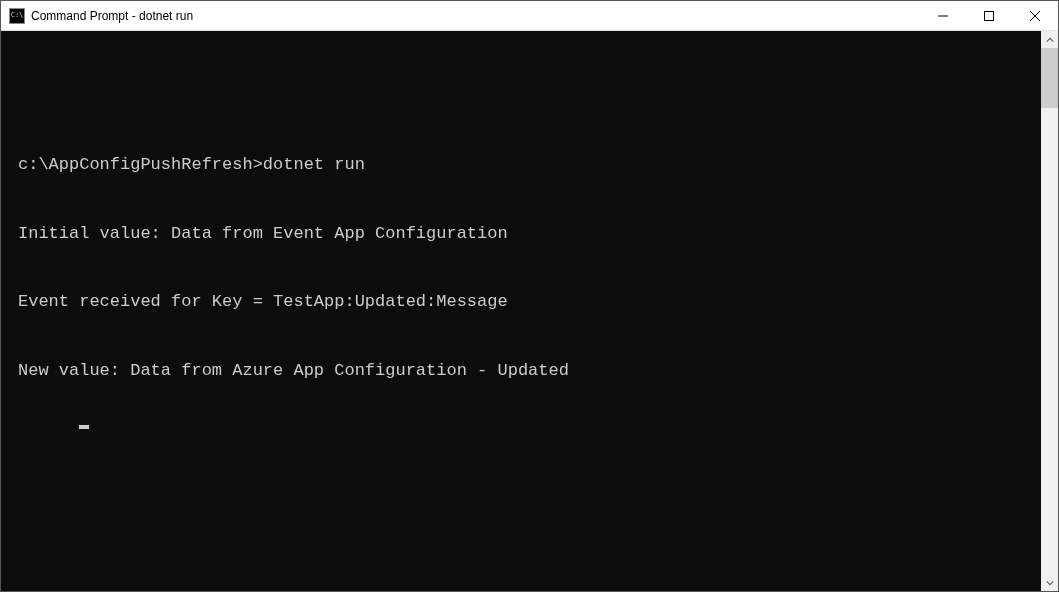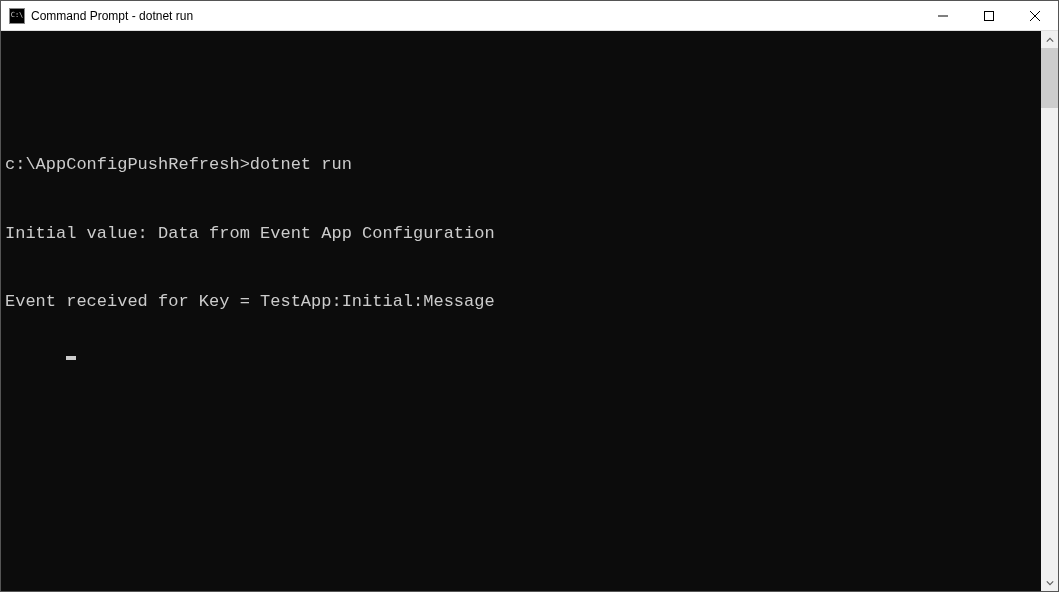--- a/index.html
+++ b/index.html
@@ -78,21 +78,21 @@
       background: #0c0c0c;
       position: relative;
     }
     .terminal {
       flex: 1;
       background: #0c0c0c;
       color: #cccccc;
       font-family: Consolas, "Courier New", monospace;
       font-size: 17px;
       line-height: 1.35;
-      padding: 8px 0 0 4px;
+      padding: 8px 0 0 17px;
       white-space: pre;
       overflow: hidden;
     }
     .terminal .line {
       display: block;
     }
     .prompt-path {
       color: #cccccc;
     }
     .cursor {
@@ -161,21 +161,22 @@
             <line x1="10" y1="0" x2="0" y2="10" stroke="#000" stroke-width="1"></line>
           </svg>
       </button>
     </div>
   </div>
   <div class="client-area">
     <div class="terminal">
       <span class="line"> </span>
       <span class="line"><span class="prompt-path">c:\AppConfigPushRefresh&gt;</span><span>dotnet run</span></span>
       <span class="line">Initial value: Data from Event App Configuration</span>
-      <span class="line">Event received for Key = TestApp:Initial:Message</span>
+      <span class="line">Event received for Key = TestApp:Updated:Message</span>
+      <span class="line">New value: Data from Azure App Configuration - Updated</span>
       <span class="cursor"></span>
     </div>
     <div class="scrollbar">
       <div class="scroll-arrow">
         <svg viewBox="0 0 10 10">
             <polyline points="1,7 5,3 9,7" fill="none" stroke="#606060" stroke-width="1.5"></polyline>
           </svg>
       </div>
       <div class="scroll-track">
         <div class="scroll-thumb"></div>

